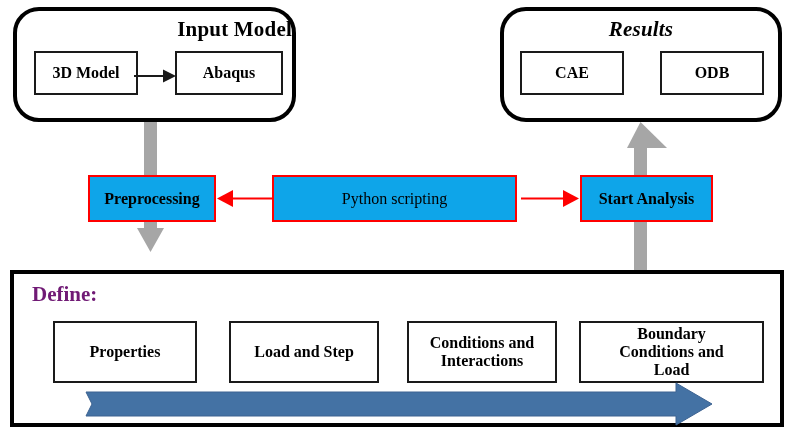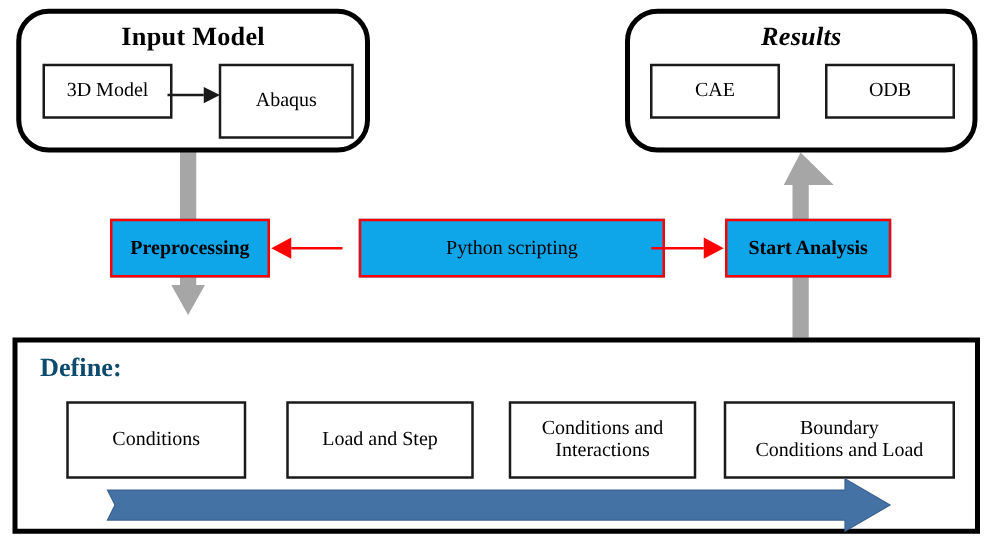--- a/index.html
+++ b/index.html
@@ -19,21 +19,21 @@
     overflow: hidden;
   }
   
   .node {
     position: absolute;
     box-sizing: border-box;
     display: flex;
     align-items: center;
     justify-content: center;
     text-align: center;
-    font-weight: normal;
+    font-weight: bold;
     color: #000000;
     line-height: 1.12;
     background: transparent;
   }
   .group-box {
     position: absolute;
     box-sizing: border-box;
     border: 4px solid #000000;
     border-radius: 26px;
     background: #ffffff;
@@ -61,21 +61,21 @@
   .define-box {
     position: absolute;
     box-sizing: border-box;
     border: 4px solid #000000;
     background: #ffffff;
   }
   .define-label {
     position: absolute;
     font-weight: bold;
     font-size: 21px;
-    color: #0c4a6e;
+    color: #701a75;
   }
   svg.overlay {
     position: absolute;
     left: 0;
     top: 0;
     width: 794px;
     height: 435px;
     pointer-events: none;
   }
   svg.overlay.under { z-index: 0; }
@@ -96,41 +96,41 @@
 
     <g>
       <rect x="634" y="142" width="13" height="130" fill="#a6a6a6"></rect>
       <polygon points="627,148 667,148 640.5,122 " fill="#a6a6a6"></polygon>
     </g>
   </svg>
 
   <div class="layer-boxes">
 
     <div class="group-box" style="left:13px; top:7px; width:283px; height:115px;">
-      <div class="group-title" style="top:6px;">Input Model</div>
+      <div class="group-title" style="top:6px;text-align:right;">Input Model</div>
       <div class="node plain-box" style="left:17px; top:40px; width:104px; height:44px;">3D Model</div>
-      <div class="node plain-box" style="left:158px; top:40px; width:108px; height:60px;">Abaqus</div>
+      <div class="node plain-box" style="left:158px; top:40px; width:108px; height:44px;">Abaqus</div>
     </div>
 
     <div class="group-box" style="left:500px; top:7px; width:282px; height:115px;">
       <div class="group-title" style="top:6px;font-style:italic;">Results</div>
       <div class="node plain-box" style="left:16px; top:40px; width:104px; height:44px;">CAE</div>
       <div class="node plain-box" style="left:156px; top:40px; width:104px; height:44px;">ODB</div>
     </div>
 
     <div class="node red-box" style="left:88px; top:175px; width:128px; height:47px;">Preprocessing</div>
 
-    <div class="node red-box" style="left:287px; top:175px; width:245px; height:47px; font-weight:normal;">Python scripting</div>
+    <div class="node red-box" style="left:272px; top:175px; width:245px; height:47px; font-weight:normal;">Python scripting</div>
 
     <div class="node red-box" style="left:580px; top:175px; width:133px; height:47px;">Start Analysis</div>
 
     <div class="define-box" style="left:10px; top:270px; width:774px; height:157px;">
       <div class="define-label" style="left:18px; top:8px;">Define:</div>
 
-      <div class="node plain-box" style="left:39px; top:47px; width:144px; height:62px;">Conditions</div>
+      <div class="node plain-box" style="left:39px; top:47px; width:144px; height:62px;">Properties</div>
 
       <div class="node plain-box" style="left:215px; top:47px; width:150px; height:62px;">Load and Step</div>
 
       <div class="node plain-box" style="left:393px; top:47px; width:150px; height:62px; padding:0 6px;">Conditions and Interactions</div>
 
       <div class="node plain-box" style="left:565px; top:47px; width:185px; height:62px; padding:0 22px;">Boundary Conditions and Load</div>
     </div>
 
   </div>
 

